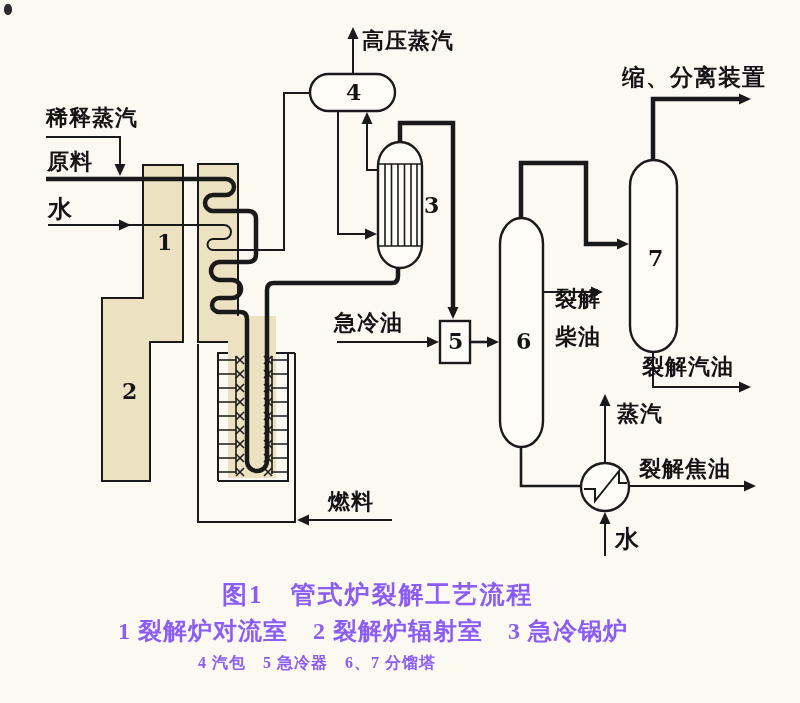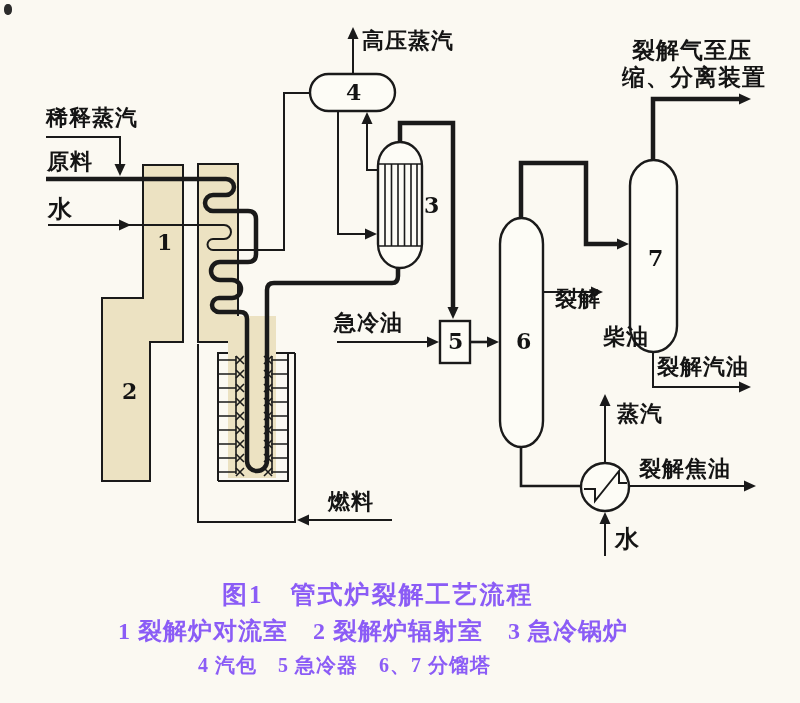--- a/index.html
+++ b/index.html
@@ -154,32 +154,31 @@
     </g>
   </svg>
 
   <div class="lbl" style="left:46px;top:107px;">稀释蒸汽</div>
   <div class="lbl" style="left:47px;top:151px;">原料</div>
   <div class="lbl" style="left:48px;top:197px;font-size:24px;">水</div>
   <div class="lbl" style="left:362px;top:30px;">高压蒸汽</div>
   <div class="lbl" style="left:334px;top:312px;">急冷油</div>
   <div class="lbl" style="left:328px;top:491px;">燃料</div>
   <div class="lbl" style="left:555px;top:288px;">裂解</div>
-  <div class="lbl" style="left:555px;top:326px;margin-left:48px;">柴油</div>
-  <div class="lbl" style="left:632px;top:39px;font-size:23px;">裂解气至压</div>
+  <div class="lbl" style="left:555px;top:326px;">柴油</div>
   <div class="lbl" style="left:622px;top:66px;font-size:23px;">缩、分离装置</div>
-  <div class="lbl" style="left:657px;top:356px;">裂解汽油</div>
+  <div class="lbl" style="left:642px;top:356px;">裂解汽油</div>
   <div class="lbl" style="left:617px;top:403px;">蒸汽</div>
   <div class="lbl" style="left:639px;top:458px;">裂解焦油</div>
   <div class="lbl" style="left:615px;top:527px;font-size:24px;">水</div>
 
   <div class="num" style="left:157px;top:231px;">1</div>
   <div class="num" style="left:122px;top:380px;">2</div>
   <div class="num" style="left:424px;top:194px;">3</div>
   <div class="num" style="left:346px;top:81px;">4</div>
   <div class="num" style="left:448px;top:330px;">5</div>
   <div class="num" style="left:516px;top:330px;">6</div>
   <div class="num" style="left:648px;top:247px;">7</div>
 
   <div class="cap" style="left:222px;top:582px;font-size:25px;letter-spacing:2px;">图1　管式炉裂解工艺流程</div>
   <div class="cap" style="left:118px;top:619px;font-size:24px;letter-spacing:1px;text-align:right;">1 裂解炉对流室　2 裂解炉辐射室　3 急冷锅炉</div>
-  <div class="cap" style="left:198px;top:655px;font-size:20px;letter-spacing:1px;">4 汽包　5 急冷器　6、7 分馏塔</div>
+  <div class="cap" style="left:198px;top:655px;font-size:16px;letter-spacing:1px;">4 汽包　5 急冷器　6、7 分馏塔</div>
 </div>
 
 </body></html>

